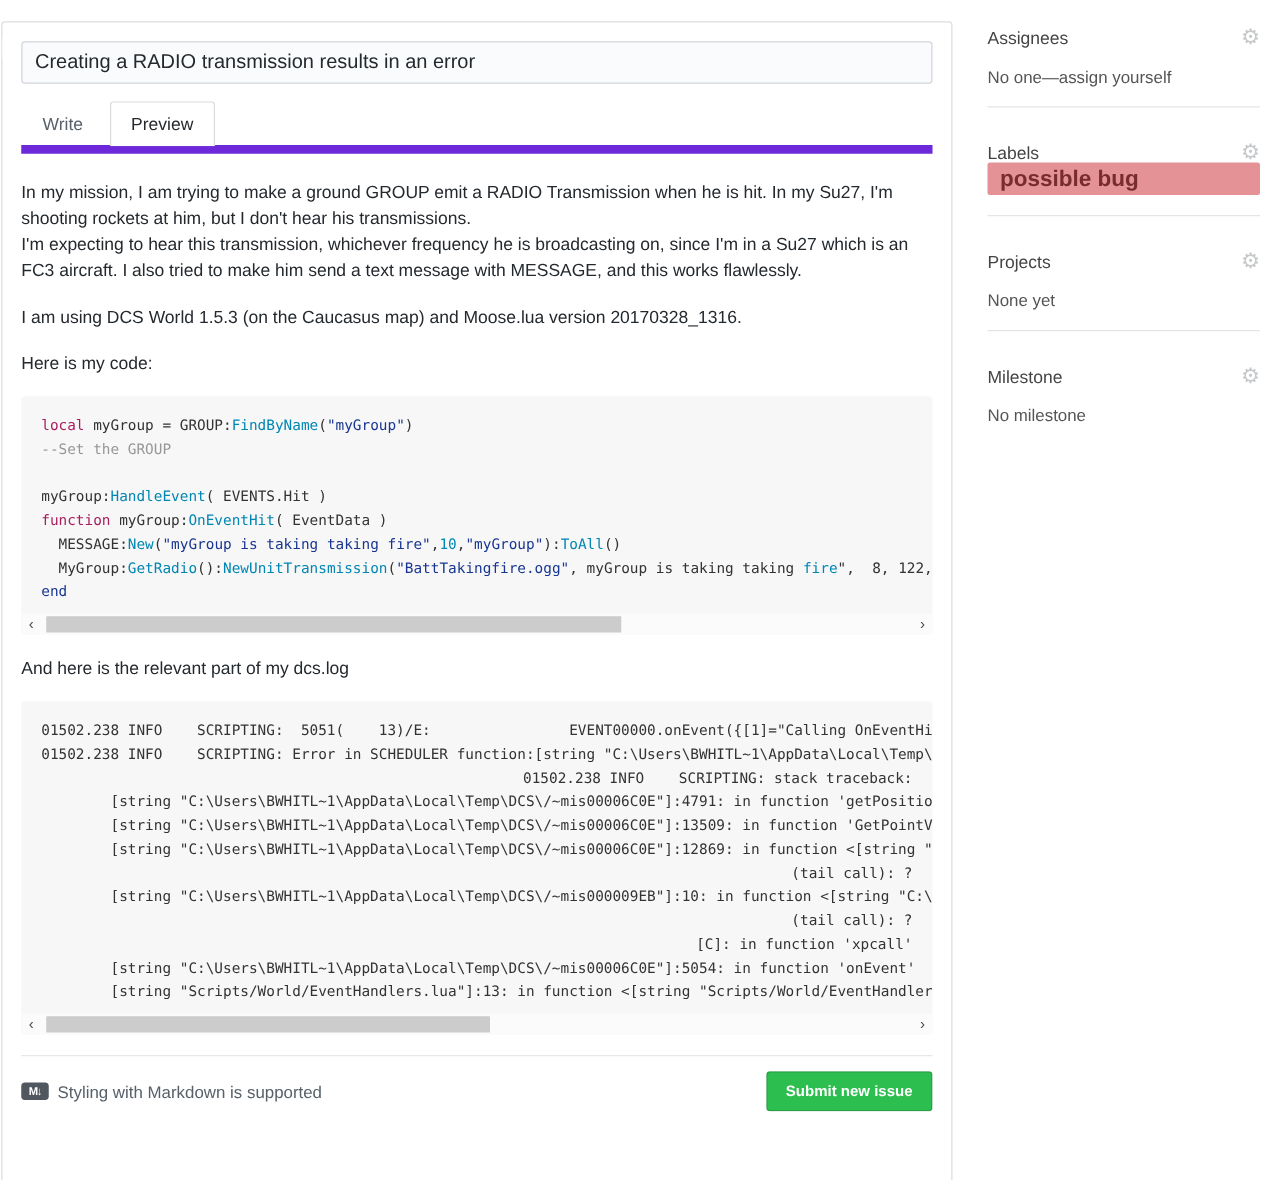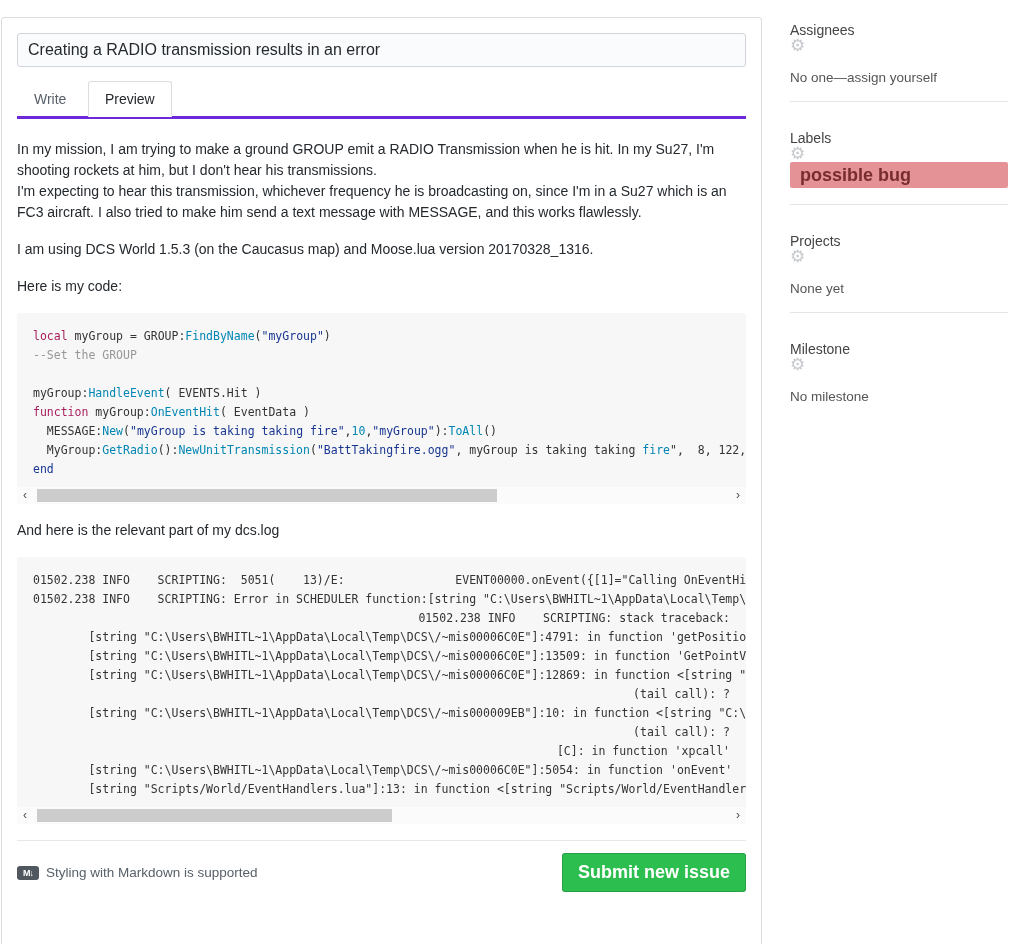--- a/index.html
+++ b/index.html
@@ -18,21 +18,21 @@
   .panel-notch{
     position:absolute;left:-7px;top:14px;width:12px;height:12px;background:#fff;
     border-left:1px solid #ddd;border-bottom:1px solid #ddd;transform:rotate(45deg);
   }
   .title-input{
     display:block;width:100%;box-sizing:border-box;margin-top:15px;height:34px;
     background:#fafbfc;border:1px solid #d1d5da;border-radius:3px;
     padding:6px 10px;font-size:16px;color:#24292e;
     font-family:"Liberation Sans",sans-serif;outline:none;
   }
-  .tab-bar{margin-top:14px;border-bottom:3px solid #6d28d9;padding-left:0;}
+  .tab-bar{margin-top:14px;border-bottom:7px solid #6d28d9;padding-left:0;}
   .tab{
     display:inline-block;background:transparent;border:1px solid transparent;
     padding:9px 16px;font-size:14px;color:#586069;cursor:pointer;
     font-family:"Liberation Sans",sans-serif;border-radius:3px 3px 0 0;
     margin-bottom:-1px;
   }
   .tab.active{
     background:#fff;border:1px solid #ddd;border-bottom:1px solid #fff;color:#24292e;
   }
   .preview-body{margin-top:20px;font-size:14px;line-height:21px;color:#24292e;}
@@ -72,27 +72,27 @@
     display:flex;align-items:center;justify-content:space-between;
   }
   .md-note{display:flex;align-items:center;color:#586069;font-size:13.5px;}
   .md-icon{
     display:inline-block;width:22px;height:14px;background:#50575e;border-radius:3px;
     color:#fff;font-size:9px;font-weight:bold;text-align:center;line-height:14px;
     margin-right:7px;letter-spacing:-1px;
   }
   .submit-btn{
     background:#2cbe4e;border:1px solid rgba(27,31,35,0.2);border-radius:3px;
-    color:#fff;font-size:18px;font-weight:bold;padding:8px 15px;cursor:pointer;
+    color:#fff;font-size:12px;font-weight:bold;padding:8px 15px;cursor:pointer;
     font-family:"Liberation Sans",sans-serif;
   }
   
   .sidebar{position:absolute;left:790px;top:0;width:218px;font-size:14px;}
   .sb-section{padding:22px 0 6px;}
-  .sb-header{display:flex;align-items:flex-start;justify-content:space-between;color:#444;flex-direction:column;}
+  .sb-header{display:flex;align-items:flex-end;justify-content:space-between;color:#444;}
   .gear{color:#c6c9cc;font-size:17px;line-height:16px;cursor:pointer;user-select:none;}
   .sb-value{margin-top:16px;color:#555;font-size:13.5px;}
   .sb-divider{border-top:1px solid #e5e5e5;margin-top:16px;}
   .label-chip{
     height:26px;line-height:26px;padding:0 10px;border-radius:2px;
     background:#e59296;color:#772c2e;font-size:18px;font-weight:bold;
   }
 </style>
 </head>
 <body>

